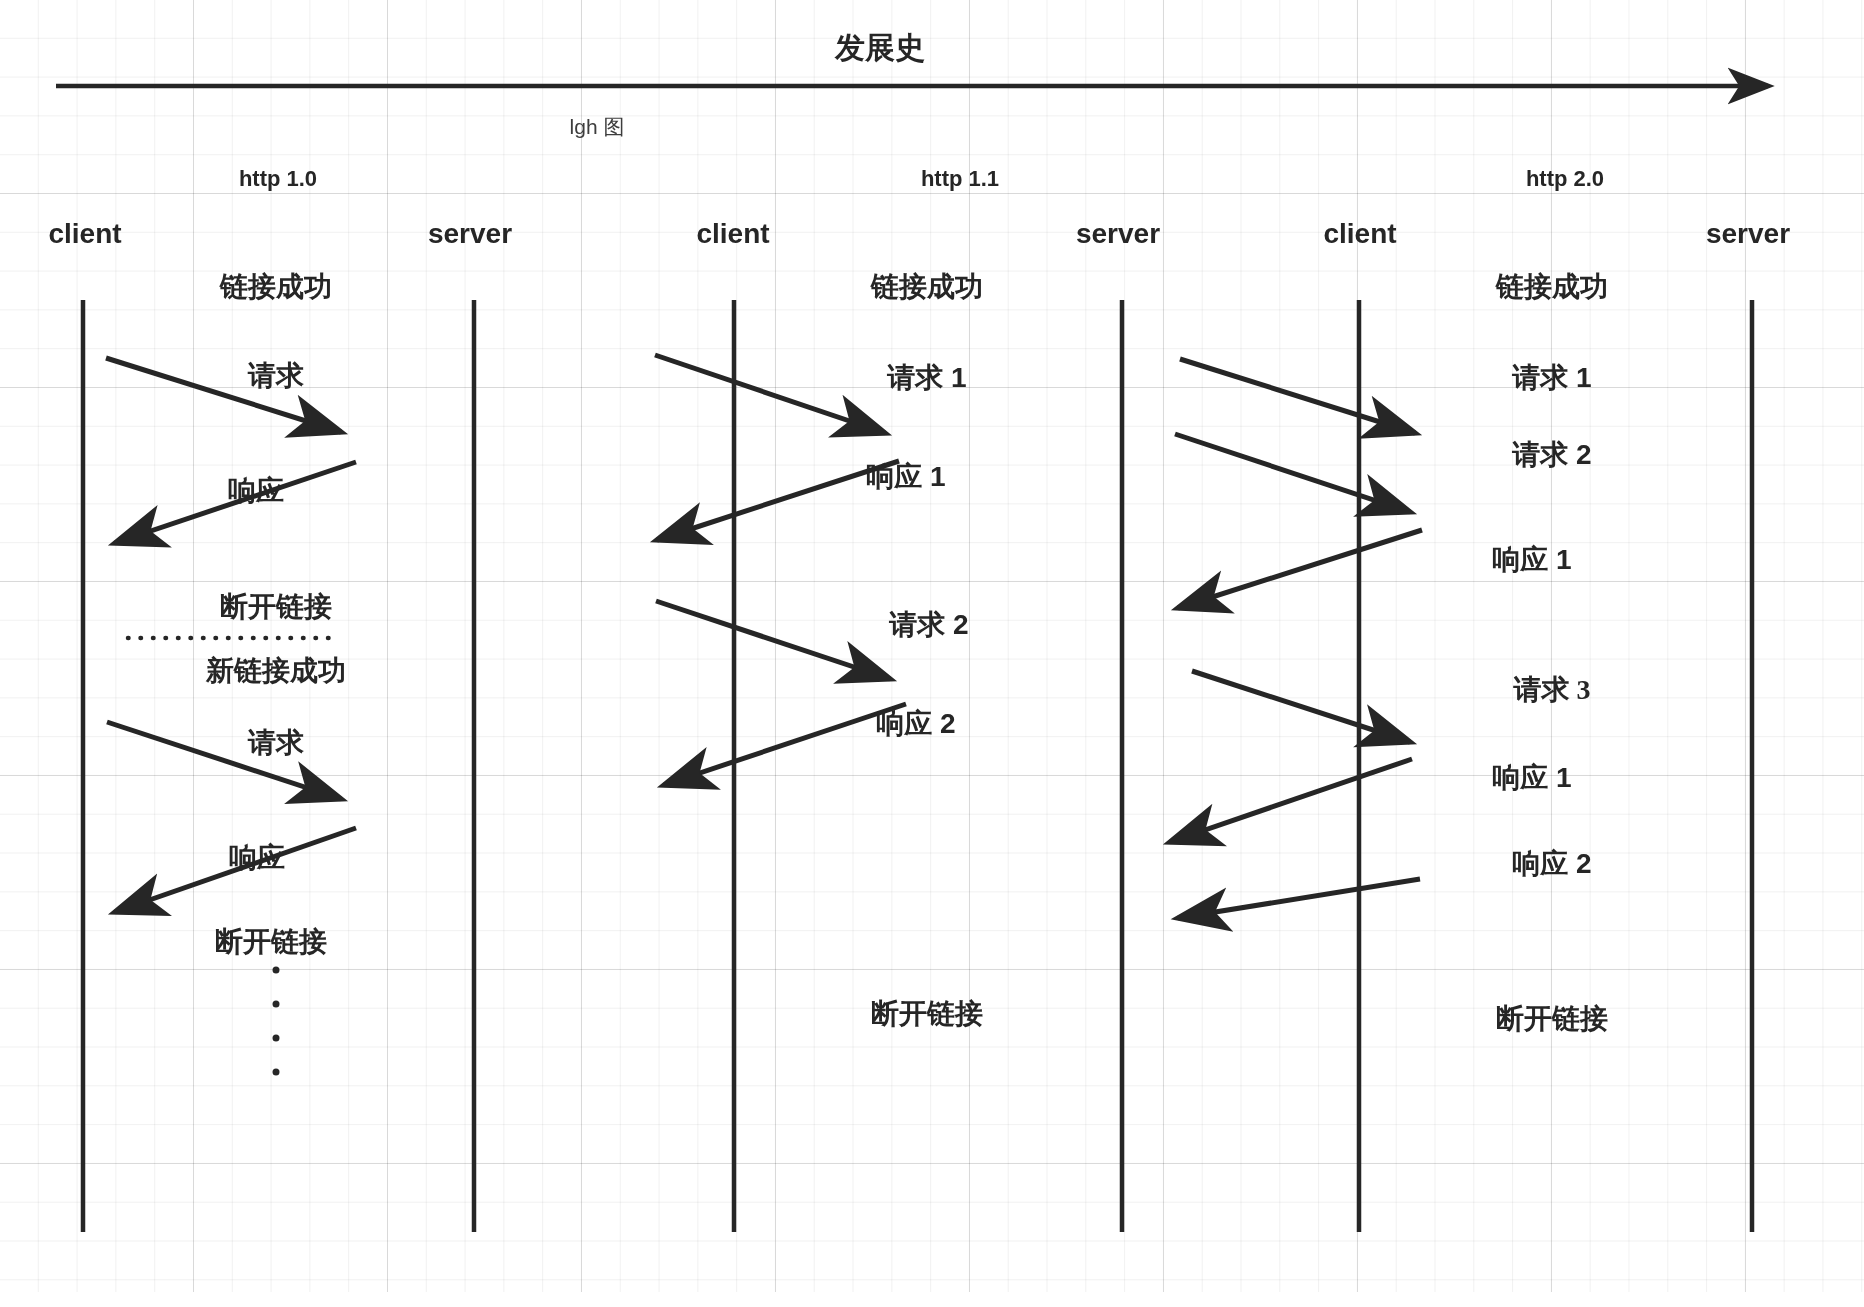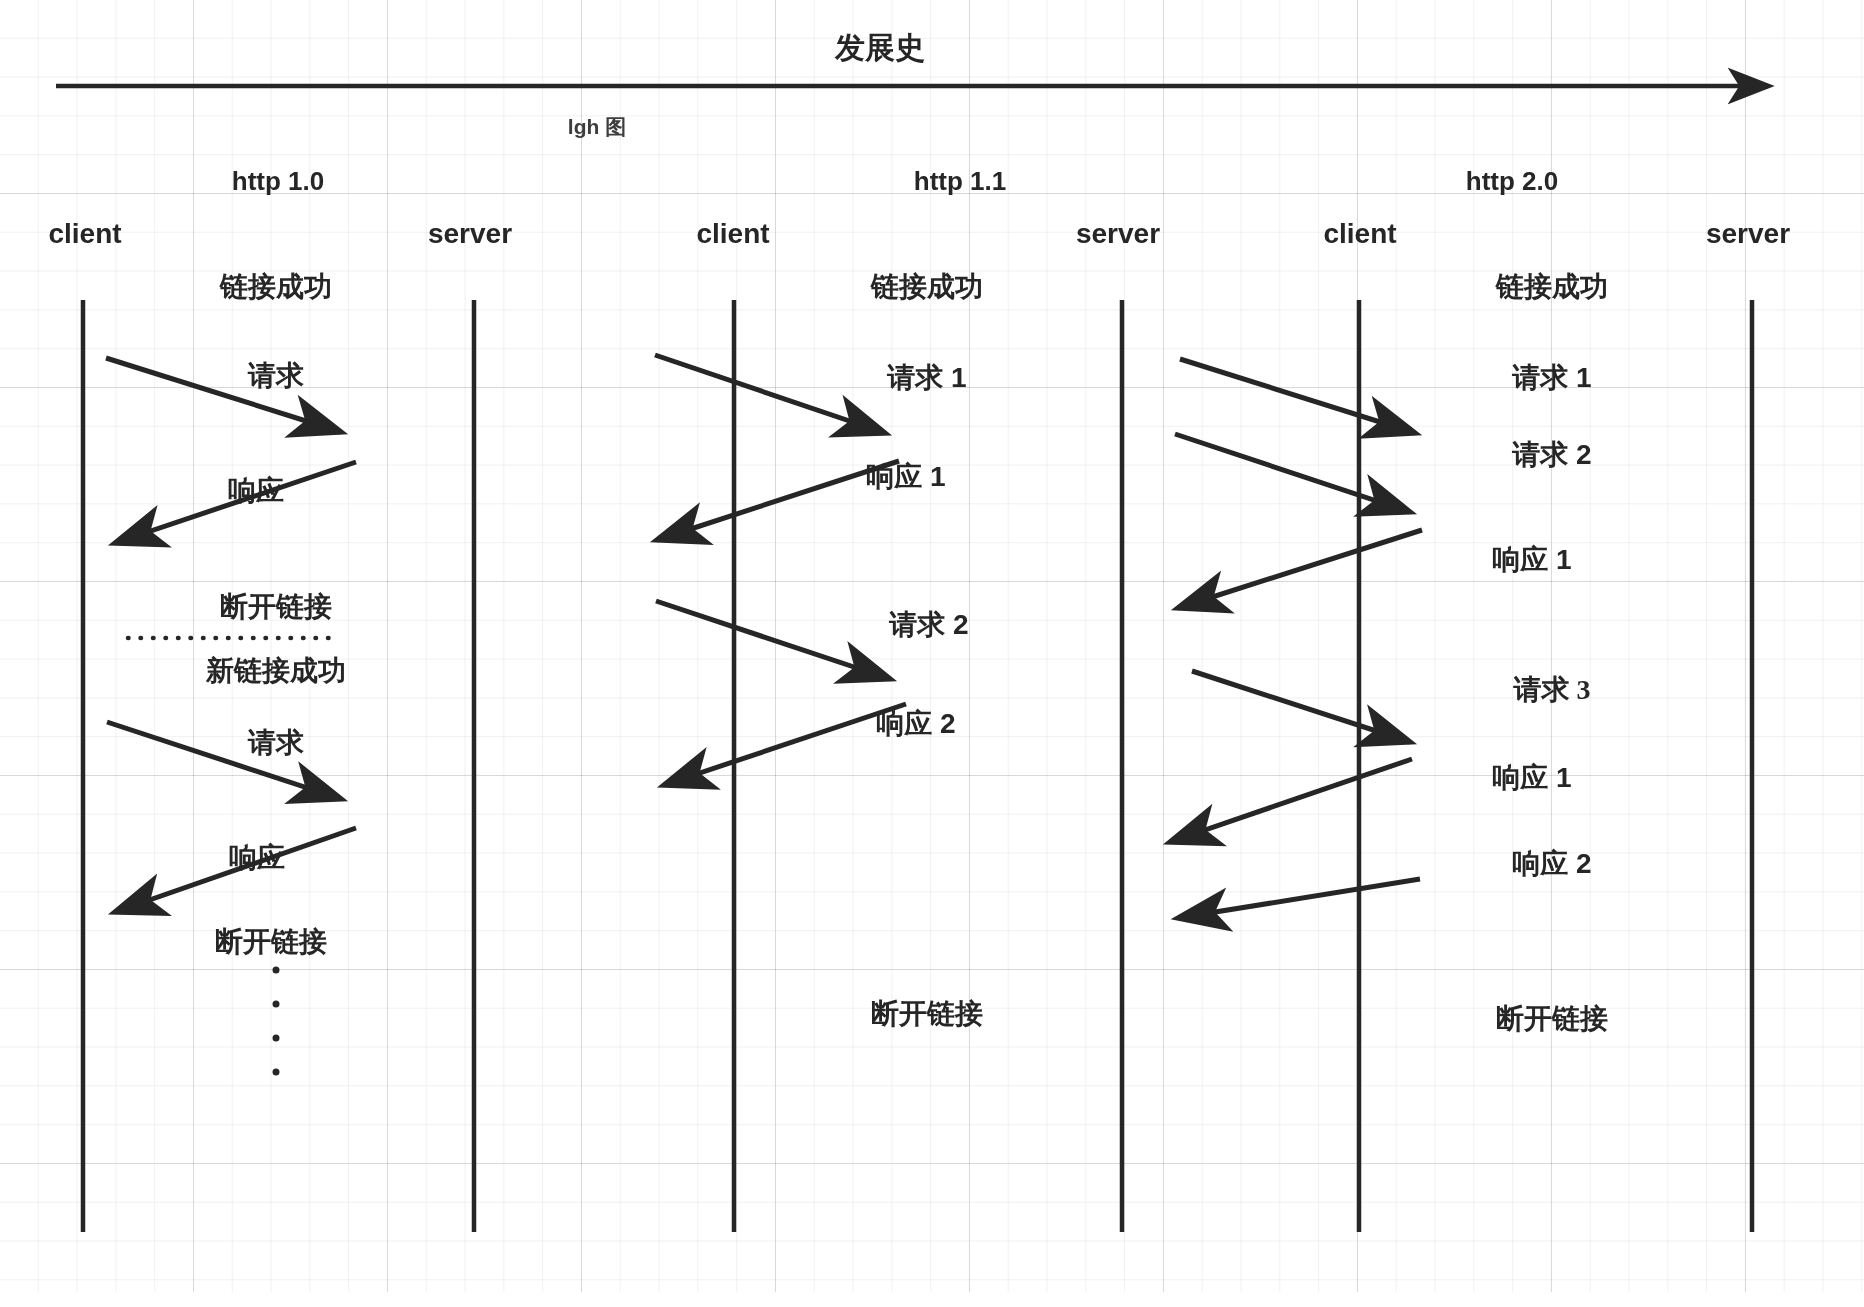--- a/index.html
+++ b/index.html
@@ -27,25 +27,25 @@
   }
   #vec{position:absolute;left:0;top:0;width:1864px;height:1307px;}
 
   .lbl{position:absolute;white-space:nowrap;color:#262626;}
 
   .title-main{
     font-size:30px;font-weight:bold;
     transform:translate(-50%,0);
   }
   .credit{
-    font-size:21px;font-weight:bold;color:#3d3d3d;
+    font-size:21px;font-weight:normal;color:#3d3d3d;
     transform:translate(-50%,0);
   }
   .sec-title{
-    font-size:26px;font-weight:bold;
+    font-size:22px;font-weight:bold;
     transform:translate(-50%,0);
   }
   .actor{
     font-size:28px;font-weight:bold;
     transform:translate(-50%,0);
   }
   .msg{
     font-size:28px;font-weight:bold;
     transform:translate(-50%,0);
   }
@@ -140,21 +140,21 @@
   <div class="lbl actor" style="left:1118px;top:218px;">server</div>
 
   <div class="lbl msg" style="left:927px;top:268px;">链接成功</div>
   <div class="lbl msg" style="left:927px;top:995px;">断开链接</div>
 
   <div class="lbl msg" style="left:927px;top:359px;">请求 1</div>
   <div class="lbl msg" style="left:906px;top:458px;">响应 1</div>
   <div class="lbl msg" style="left:929px;top:606px;">请求 2</div>
   <div class="lbl msg" style="left:916px;top:705px;">响应 2</div>
 
-  <div class="lbl sec-title" style="left:1512px;top:166px;">http 2.0</div>
+  <div class="lbl sec-title" style="left:1565px;top:166px;">http 2.0</div>
   <div class="lbl actor" style="left:1360px;top:218px;">client</div>
   <div class="lbl actor" style="left:1748px;top:218px;">server</div>
 
   <div class="lbl msg" style="left:1552px;top:268px;">链接成功</div>
   <div class="lbl msg" style="left:1552px;top:1000px;">断开链接</div>
 
   <div class="lbl msg" style="left:1552px;top:359px;">请求 1</div>
   <div class="lbl msg" style="left:1552px;top:436px;">请求 2</div>
   <div class="lbl msg" style="left:1532px;top:541px;">响应 1</div>
   <div class="lbl msg" style="left:1552px;top:671px;font-family:Liberation Serif, serif;">请求 3</div>

